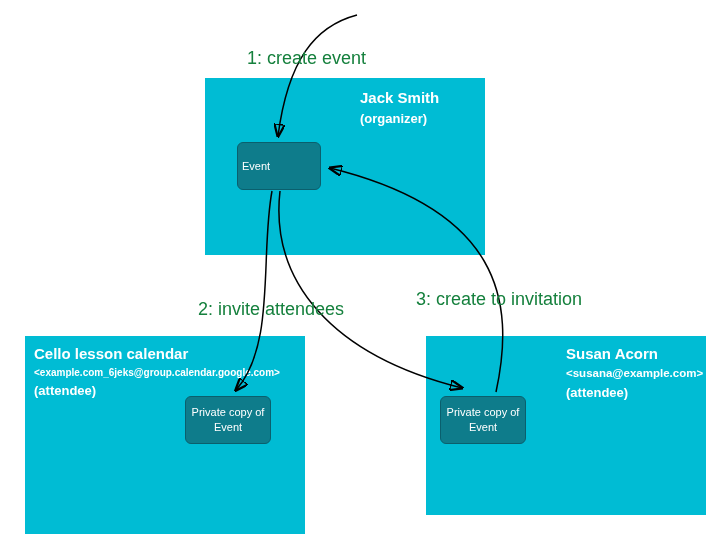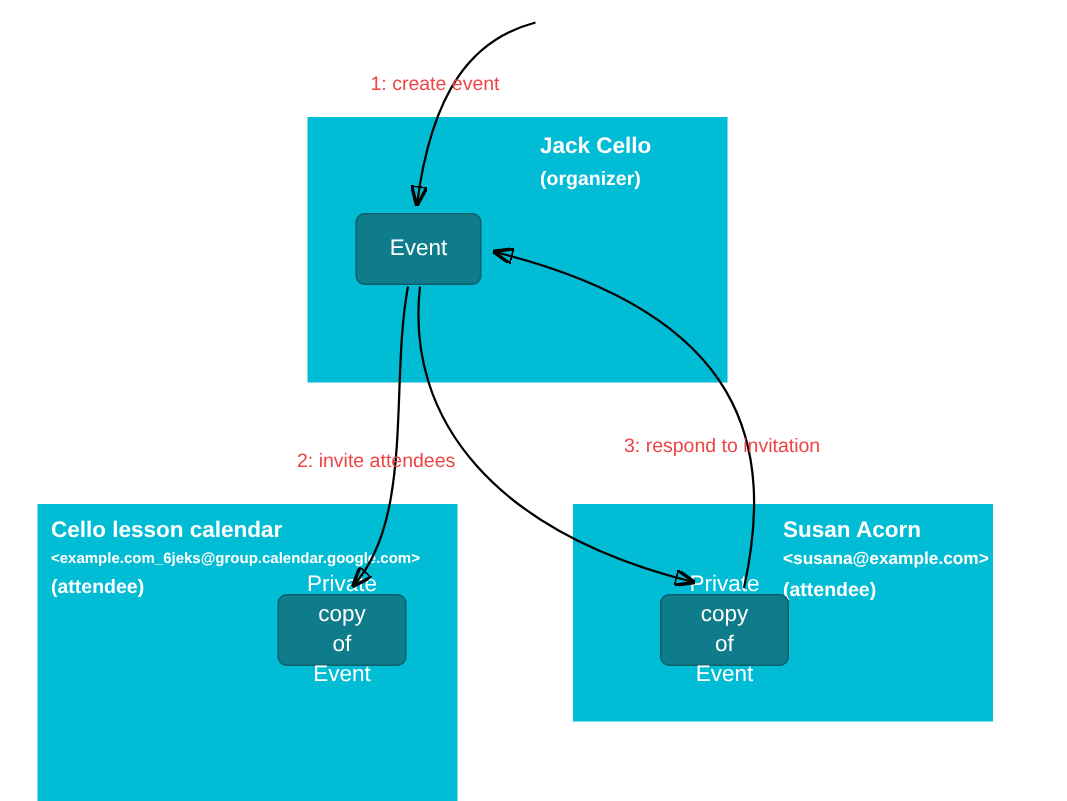--- a/index.html
+++ b/index.html
@@ -11,51 +11,51 @@
     position:absolute;background:var(--box-bg,#00bcd4);color:#fff;
   }
   .group-text{position:absolute;line-height:1.35;}
   .group-name{font-size:15px;font-weight:700;margin:0 0 2px 0;}
   .group-email{font-size:11.5px;font-weight:600;margin:0 0 2px 0;}
   .group-email.small{font-size:10px;}
   .group-role{font-size:13px;font-weight:700;margin:0;}
   .node{
     position:absolute;background:var(--node-bg,#0e7c8b);
     border:1px solid var(--node-border,#0a5f6d);border-radius:6px;color:#fff;
-    display:flex;align-items:center;justify-content:center;text-align:center;
-    font-size:15px;line-height:1.35;padding:20px;box-sizing:border-box;
+    display:flex;align-items:center;text-align:center;
+    font-size:11px;line-height:1.35;padding:4px;box-sizing:border-box;
   }
   .arrow-label{
-    position:absolute;color:#ef4444;font-size:13px;white-space:nowrap;
+    position:absolute;color:#15803d;font-size:18px;white-space:nowrap;
     background:transparent;
   }
   svg.arrows{position:absolute;left:0;top:0;width:711px;height:534px;pointer-events:none;}
   svg.arrows path{fill:none;stroke:var(--arrow,#000);stroke-width:1.5;}
 </style>
 </head>
 <body style="--box-bg: #00bcd4; --node-bg: #0e7c8b; --node-border: #0a5f6d; --box-text: #ffffff; --arrow: #000000; --label-text: #1a1a1a; --background: #ffffff;">
 
 <div class="canvas">
 
   <div class="group-box" style="left:205px;top:78px;width:280px;height:177px;">
     <div class="group-text" style="left:155px;top:10px;width:120px;">
-      <p class="group-name">Jack Cello</p>
+      <p class="group-name">Jack Smith</p>
       <p class="group-role">(organizer)</p>
     </div>
   </div>
 
   <div class="group-box" style="left:25px;top:336px;width:280px;height:208px;">
     <div class="group-text" style="left:9px;top:8px;width:266px;">
       <p class="group-name">Cello lesson calendar</p>
       <p class="group-email small">&lt;example.com_6jeks@group.calendar.google.com&gt;</p>
       <p class="group-role">(attendee)</p>
     </div>
   </div>
 
-  <div class="group-box" style="left:382px;top:336px;width:280px;height:145px;">
+  <div class="group-box" style="left:426px;top:336px;width:280px;height:179px;">
     <div class="group-text" style="left:140px;top:8px;width:135px;">
       <p class="group-name">Susan Acorn</p>
       <p class="group-email">&lt;susana@example.com&gt;</p>
       <p class="group-role">(attendee)</p>
     </div>
   </div>
 
   <div class="node" style="left:237px;top:142px;width:84px;height:48px;">
     <span>Event</span>
   </div>
@@ -75,15 +75,15 @@
       </marker>
     </defs>
     <path d="M357,15 C315,26 288,60 278,136" marker-end="url(#arrowhead)"></path>
     <path d="M272,191 C260,255 276,345 236,390" marker-end="url(#arrowhead)"></path>
     <path d="M280,191 C270,280 330,355 462,388" marker-end="url(#arrowhead)"></path>
     <path d="M496,392 C516,300 500,210 330,168" marker-end="url(#arrowhead)"></path>
   </svg>
 
   <div class="arrow-label" style="left:247px;top:48px;">1: create event</div>
   <div class="arrow-label" style="left:198px;top:288px;margin-top:11px;">2: invite attendees</div>
-  <div class="arrow-label" style="left:416px;top:289px;">3: respond to invitation</div>
+  <div class="arrow-label" style="left:416px;top:289px;">3: create to invitation</div>
 
 </div>
 
 </body></html>

